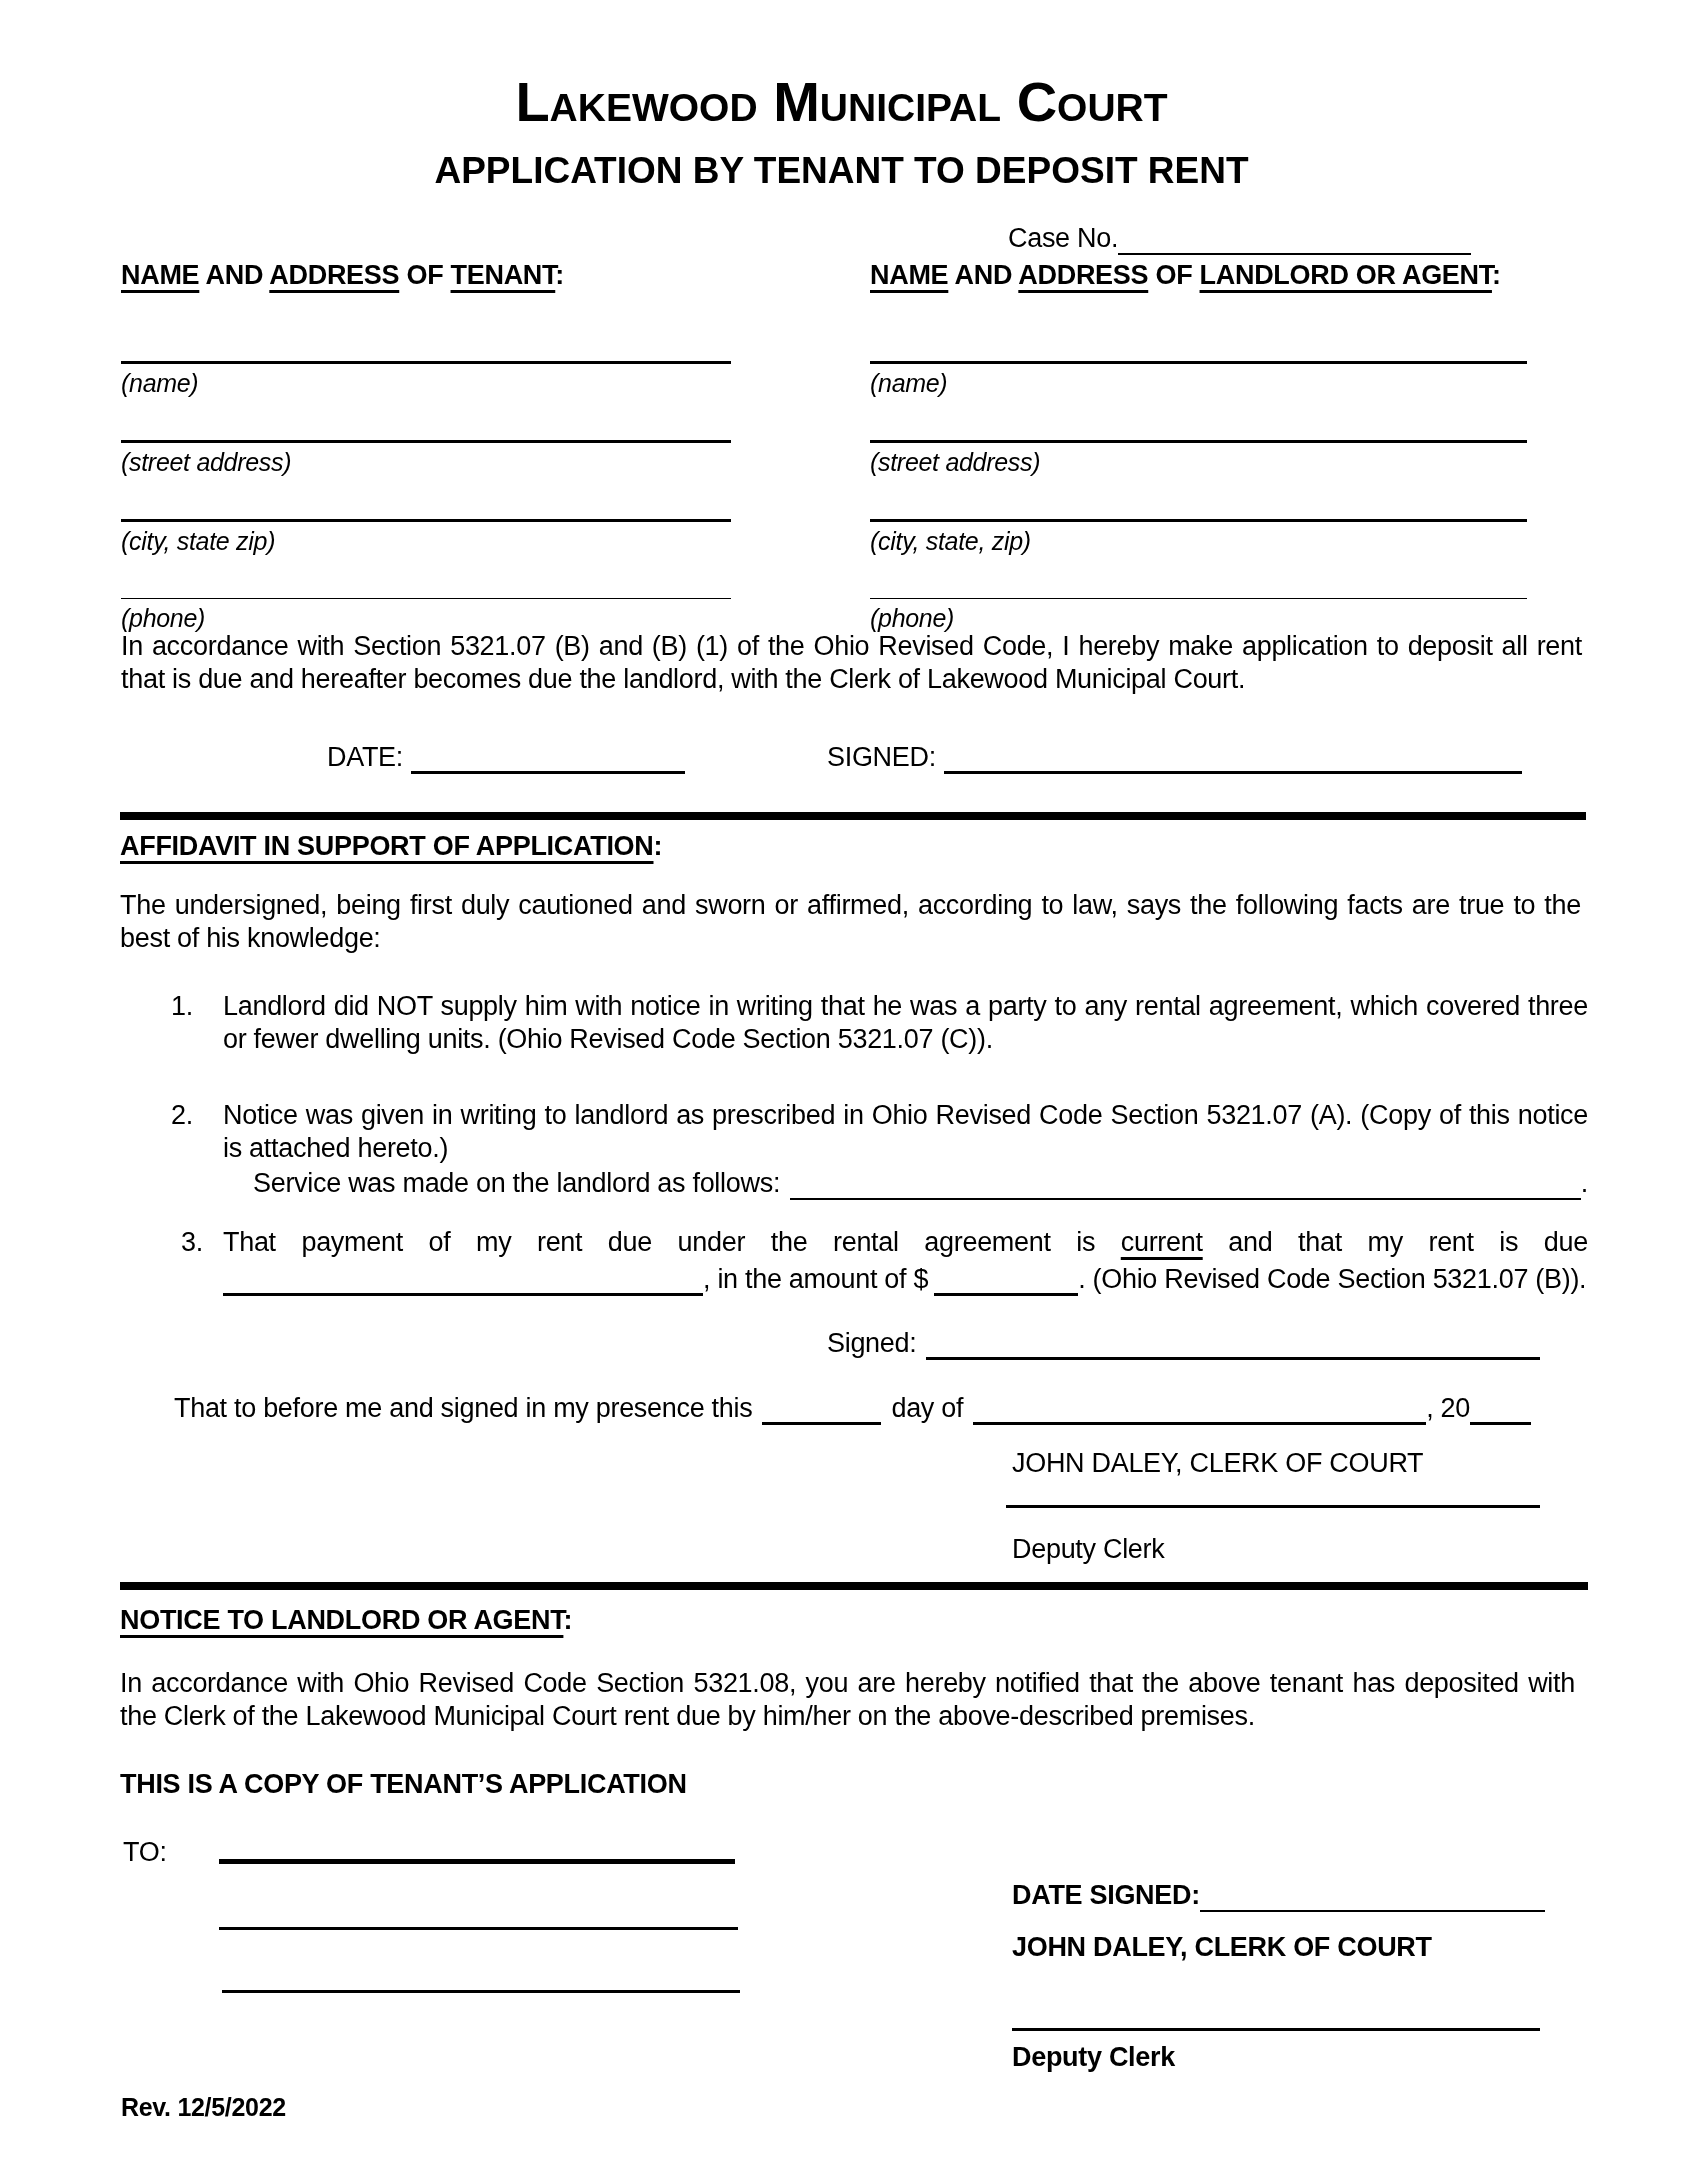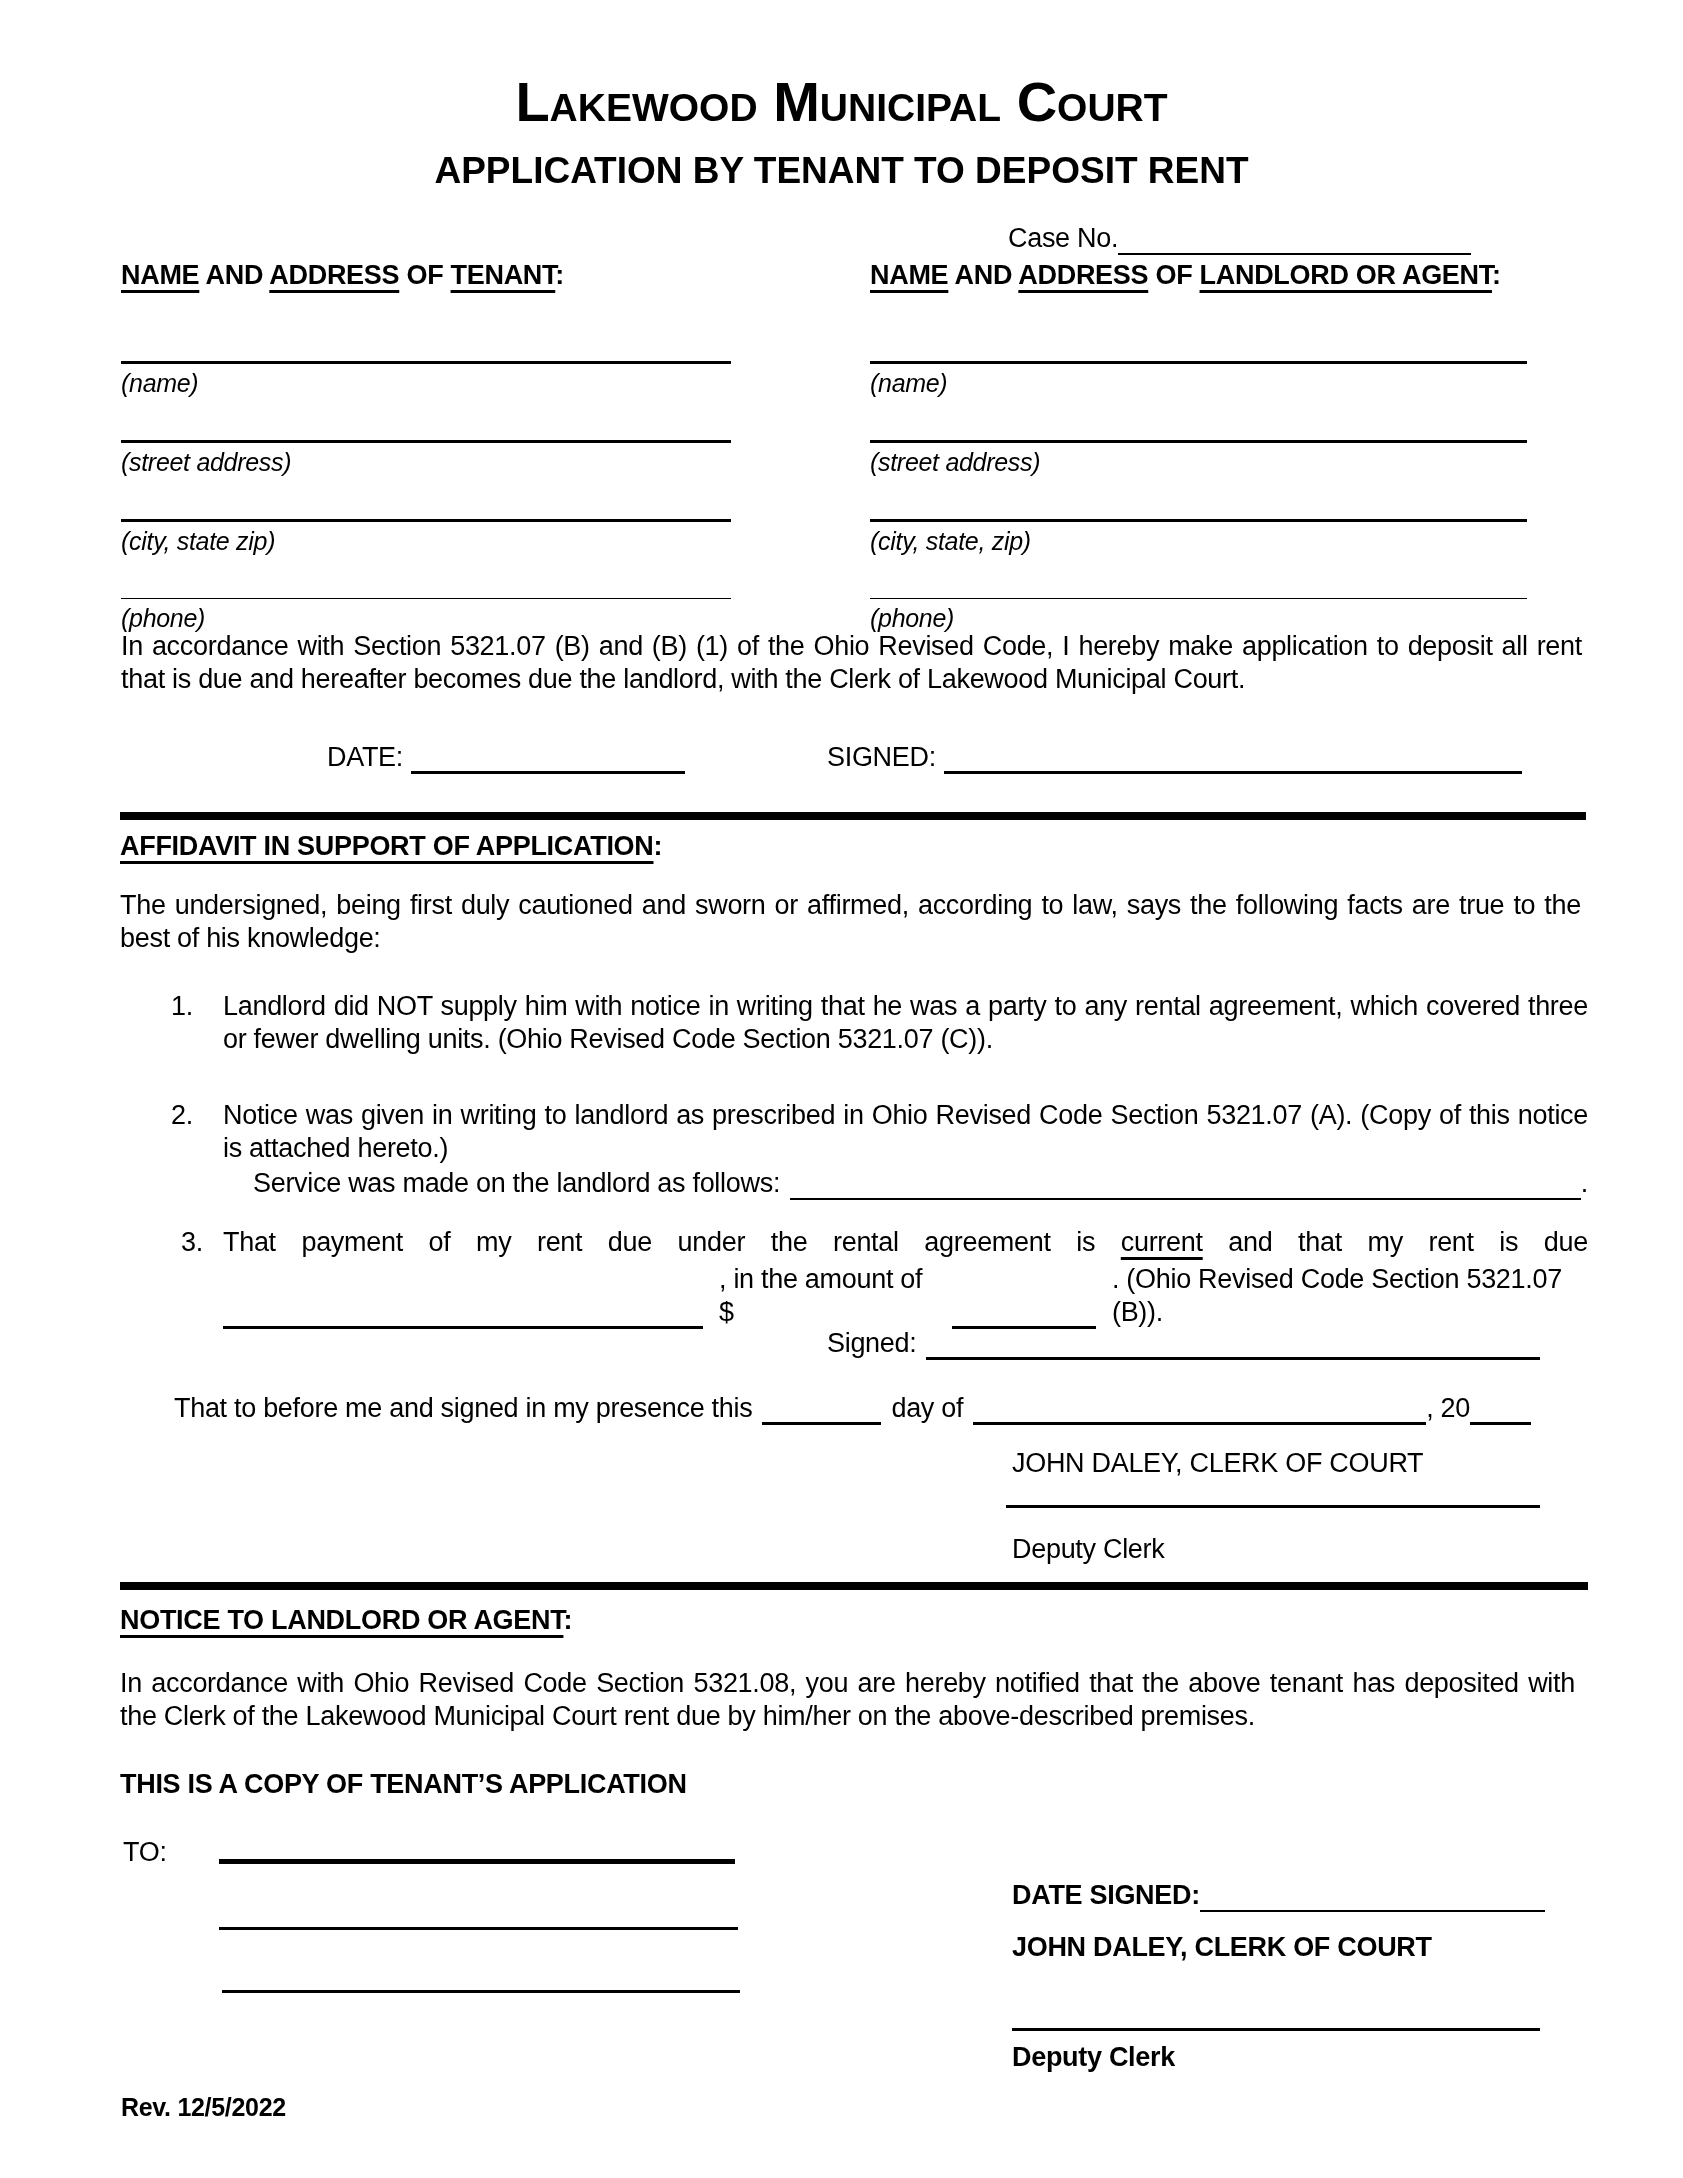--- a/index.html
+++ b/index.html
@@ -138,21 +138,21 @@
   </div>
 
   <div class="item" style="top:1226px;">
     <span class="inum" style="left:61px;">3.</span>
     <div class="itext">
       <div class="justline">
         <span>That payment of my rent due under the rental agreement is</span>
         <span class="u">current</span>
         <span>and that my rent is due</span>
       </div>
-      <div class="row" style="margin-top:4px;gap:16px;">
+      <div class="row" style="margin-top:4px;">
         <span class="fill" style="width:480px;"></span>
         <span>, in the amount of $</span>
         <span class="fill" style="width:144px; margin-left:6px;"></span>
         <span>. (Ohio Revised Code Section 5321.07 (B)).</span>
       </div>
     </div>
   </div>
 
   <div class="abs row" style="top:1327px; left:827px; width:713px;">
     <span style="margin-right:10px;">Signed:</span>

